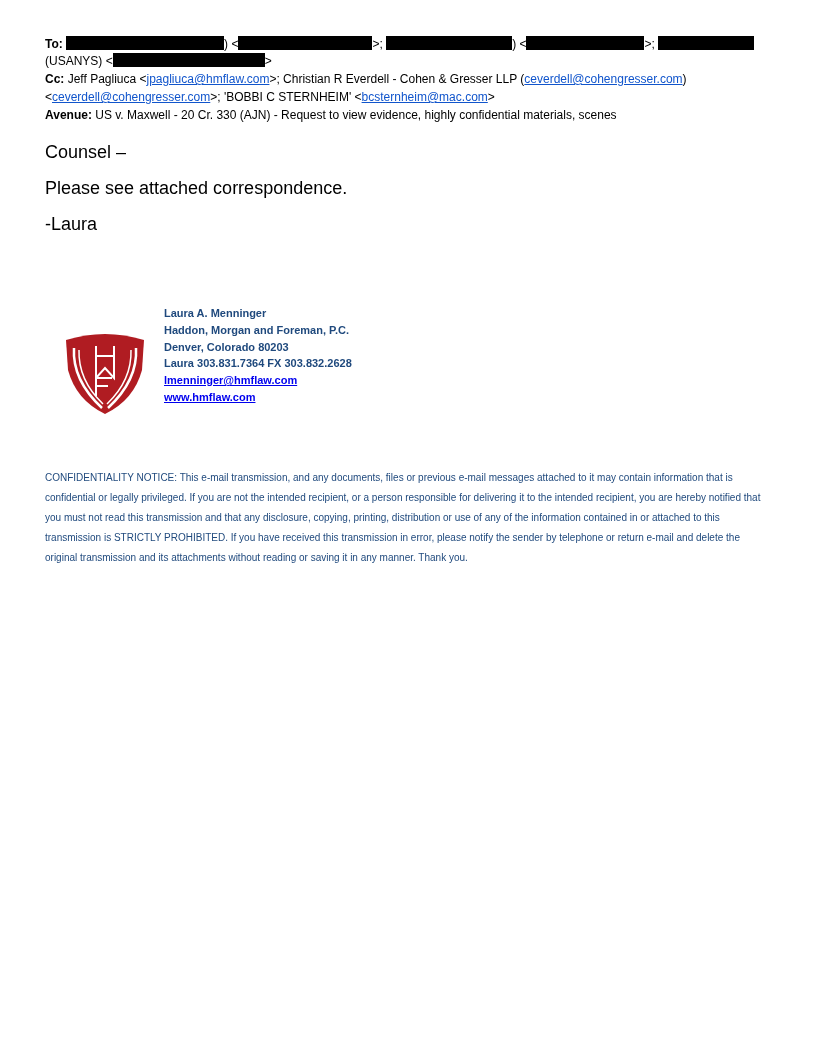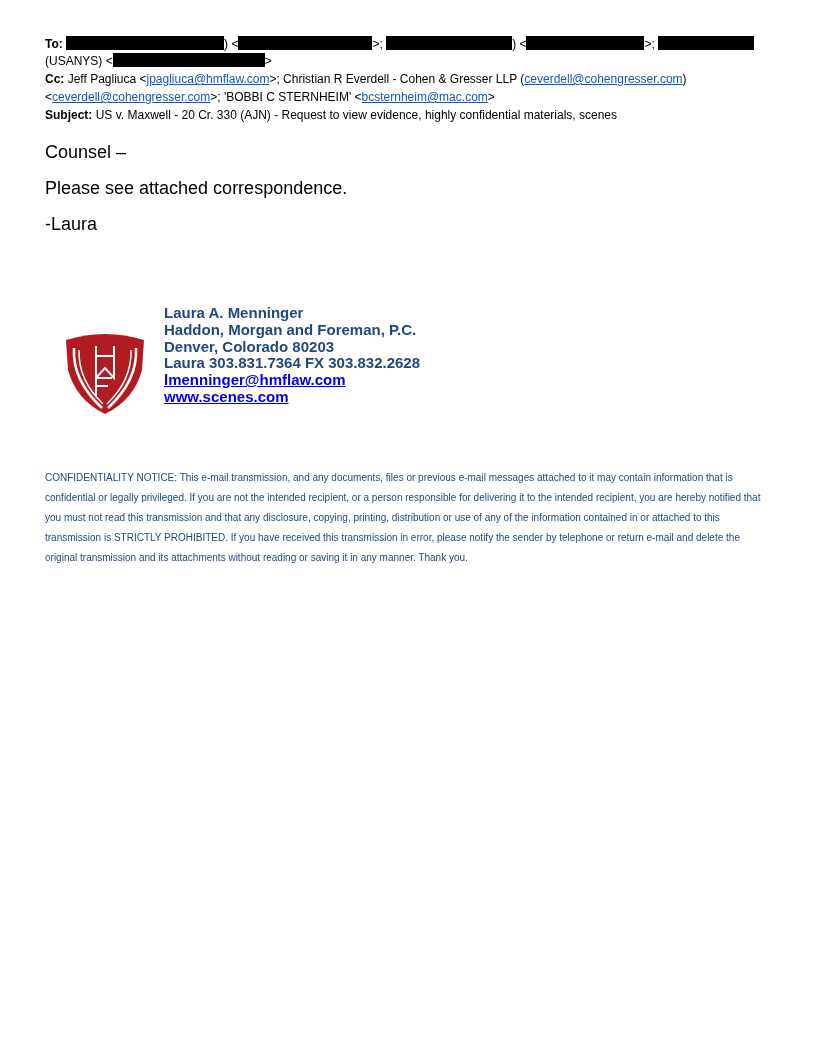--- a/index.html
+++ b/index.html
@@ -3,21 +3,21 @@
 <meta charset="utf-8">
 <style>
   html, body { margin:0; padding:0; background:#ffffff; }
   body { width:816px; height:1056px; position:relative; overflow:hidden;
          font-family:"Liberation Sans", "DejaVu Sans", sans-serif; color:#000; }
   .hdr { position:absolute; left:45px; font-size:12px; line-height:17px; white-space:nowrap; }
   .b { font-weight:bold; }
   a.lnk { color:#1155cc; text-decoration:underline; }
   .redact { display:inline-block; background:#000; height:14px; vertical-align:-2px; }
   .body-line { position:absolute; left:45px; font-size:18px; line-height:17px; }
-  .sig { position:absolute; left:164px; top:305px; font-size:15px; line-height:16.8px;
+  .sig { position:absolute; left:164px; top:305px; font-size:11px; line-height:16.8px;
          color:#1f497d; font-weight:bold; }
   .sig a { color:#0000ee; text-decoration:underline; }
   .logo { position:absolute; left:62px; top:330px; width:86px; height:86px; }
   .notice { position:absolute; left:45px; top:440px; width:720px; font-size:10px;
             line-height:20px; color:#1f497d;margin-top:28px; }
 </style>
 </head>
 <body>
 
 <div class="hdr" style="top:36px;">
@@ -31,21 +31,21 @@
 
 <div class="hdr" style="top:71px;text-align:center;">
   <span class="b">Cc:</span><span> Jeff Pagliuca &lt;</span><a class="lnk">jpagliuca@hmflaw.com</a><span>&gt;; Christian R Everdell - Cohen &amp; Gresser LLP (</span><a class="lnk">ceverdell@cohengresser.com</a><span>)</span>
 </div>
 
 <div class="hdr" style="top:89px;">
   <span>&lt;</span><a class="lnk">ceverdell@cohengresser.com</a><span>&gt;; 'BOBBI C STERNHEIM' &lt;</span><a class="lnk">bcsternheim@mac.com</a><span>&gt;</span>
 </div>
 
 <div class="hdr" style="top:107px;">
-  <span class="b">Subject:</span><span> US v. Maxwell - 20 Cr. 330 (AJN) - Request to view evidence, highly confidential materials, scenes</span>
+  <span class="b">Avenue:</span><span> US v. Maxwell - 20 Cr. 330 (AJN) - Request to view evidence, highly confidential materials, scenes</span>
 </div>
 
 <div class="body-line" style="top:144px;">Counsel –</div>
 <div class="body-line" style="top:180px;">Please see attached correspondence.</div>
 <div class="body-line" style="top:216px;">-Laura</div>
 
 <div class="logo">
   <svg width="86" height="86" viewBox="0 0 86 86">
     <path d="M4 10 Q43 -2 82 10 L80 40 Q72 70 43 84 Q14 70 6 40 Z" fill="#b01c22"></path>
     <path d="M12 18 Q10 50 40 78" stroke="#fff" stroke-width="2.5" fill="none"></path>
@@ -59,16 +59,16 @@
     </g>
   </svg>
 </div>
 
 <div class="sig">
   <div>Laura A. Menninger</div>
   <div>Haddon, Morgan and Foreman, P.C.</div>
   <div>Denver, Colorado 80203</div>
   <div>Laura 303.831.7364 FX 303.832.2628</div>
   <div><a>lmenninger@hmflaw.com</a></div>
-  <div><a>www.scenes.com</a></div>
+  <div><a>www.hmflaw.com</a></div>
 </div>
 
 <div class="notice">CONFIDENTIALITY NOTICE: This e-mail transmission, and any documents, files or previous e-mail messages attached to it may contain information that is confidential or legally privileged. If you are not the intended recipient, or a person responsible for delivering it to the intended recipient, you are hereby notified that you must not read this transmission and that any disclosure, copying, printing, distribution or use of any of the information contained in or attached to this transmission is STRICTLY PROHIBITED. If you have received this transmission in error, please notify the sender by telephone or return e-mail and delete the original transmission and its attachments without reading or saving it in any manner. Thank you.</div>
 
 </body></html>

